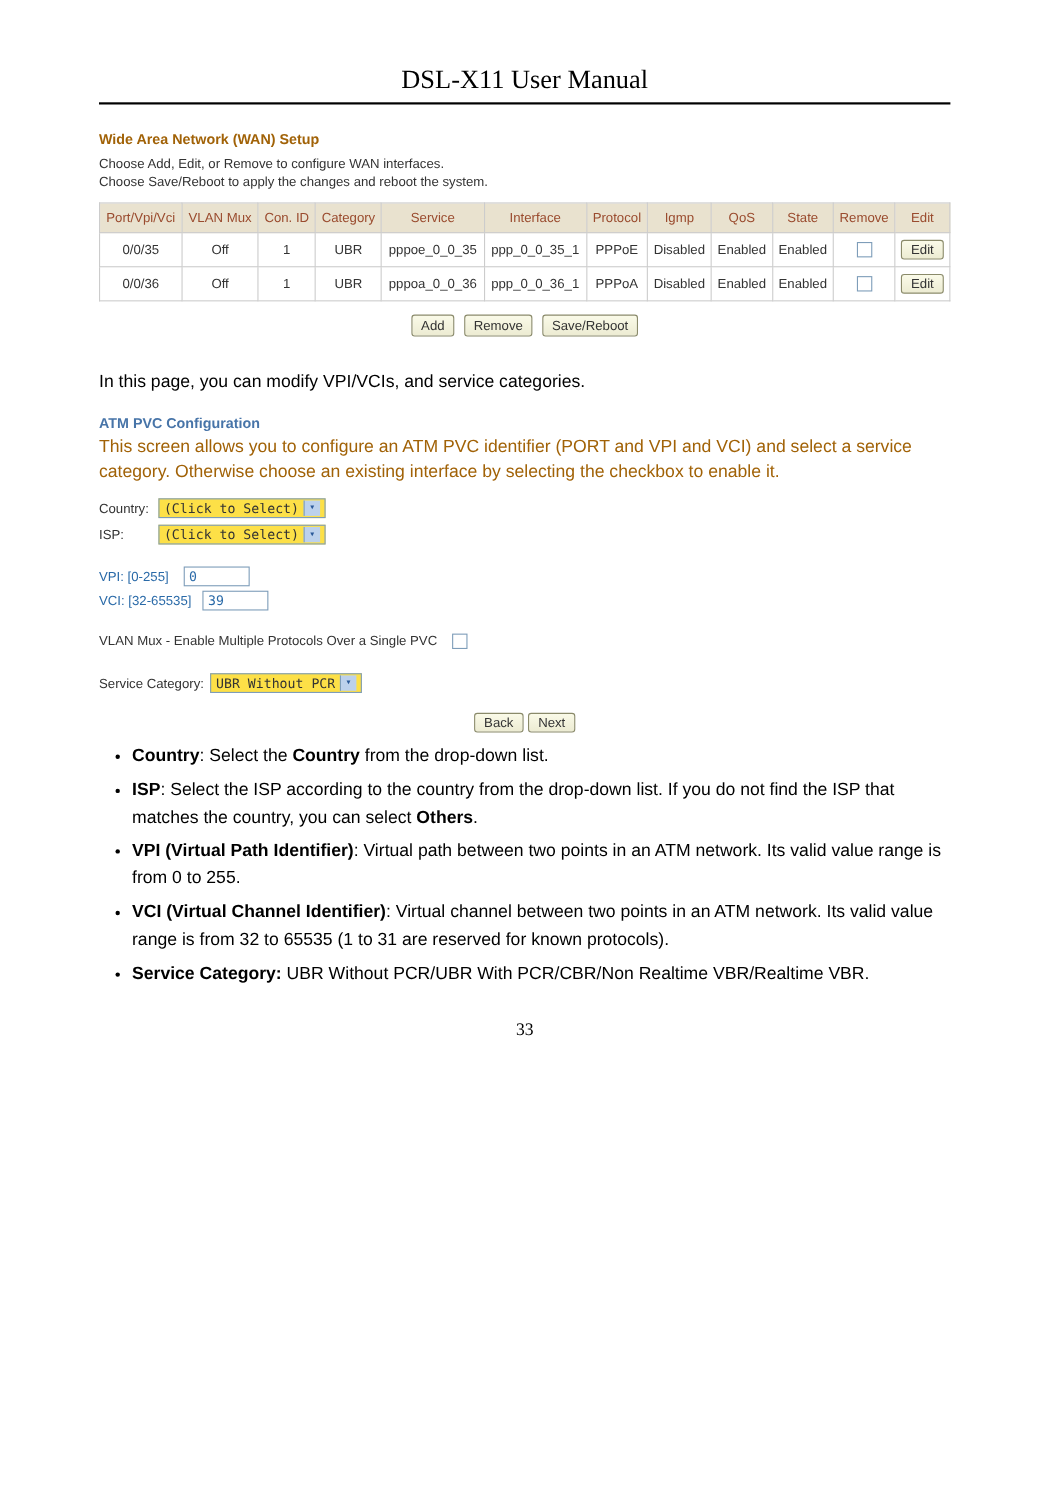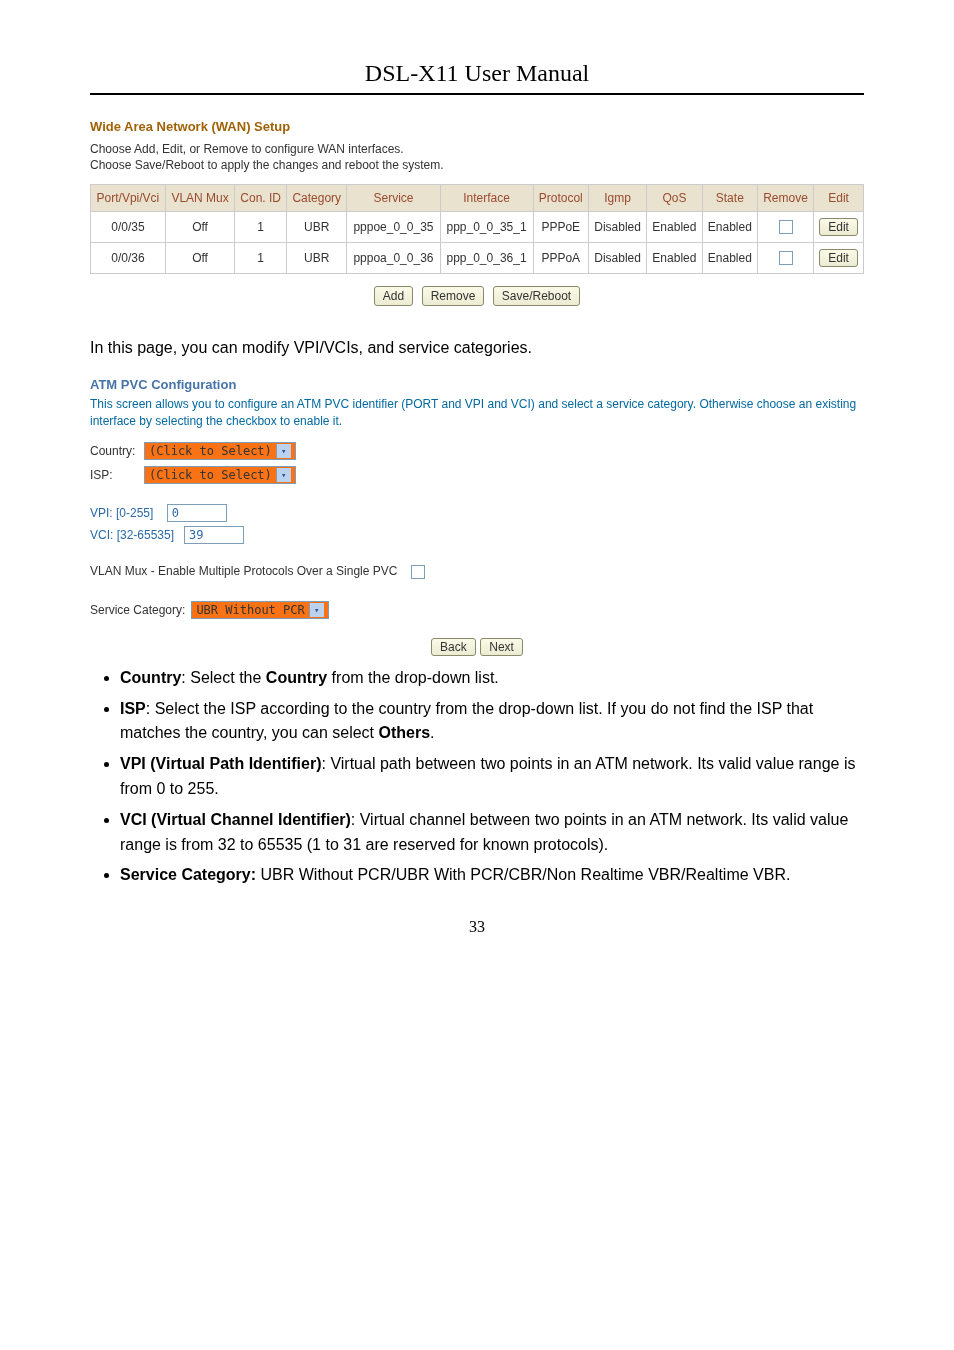--- a/index.html
+++ b/index.html
@@ -70,27 +70,27 @@
   .btn-row .mini-btn { margin:0 2px; padding:2px 8px; }
 
   .body-text {
     font-family: Arial, Helvetica, sans-serif;
     font-size: 16px;
     line-height:1.4;
     margin: 6px 0;
   }
 
   .atm-title { color:#4774a8; font-size:13px; font-weight:bold; margin-top:18px; }
-  .atm-desc { font-size:12px; color:#0369a1; margin:4px 0 12px 0; line-height:1.4; }
+  .atm-desc { font-size:16px; color:#a16207; margin:4px 0 12px 0; line-height:1.4; }
 
   .form-row { font-size:12px; color:#333; margin:6px 0; display:flex; align-items:center; gap:6px;}
   .form-row label { min-width:48px; }
   .sel {
     border:1px solid #7e9db9;
-    background:#f97316;
+    background:#fde047;
     font-family:monospace;
     font-size:12px;
     padding:1px 4px;
     display:inline-flex;
     align-items:center;
     gap:4px;
   }
   .sel .caret {
     background:#bcd1ec;
     border-left:1px solid #7e9db9;

